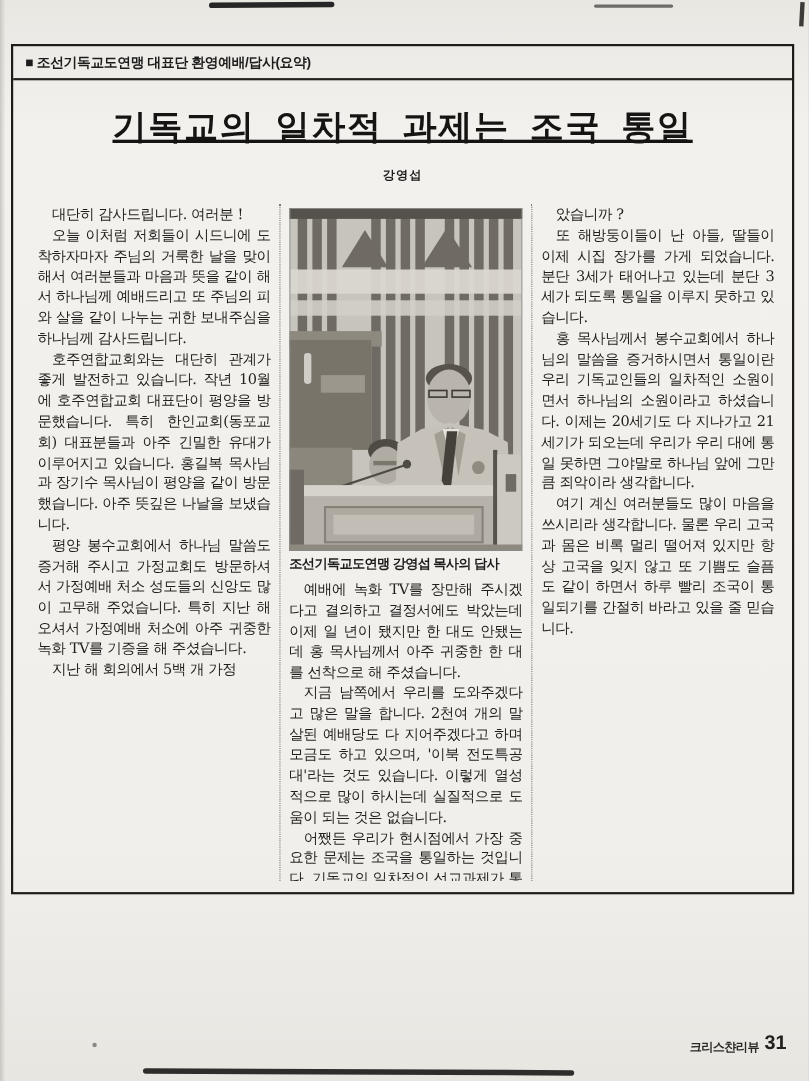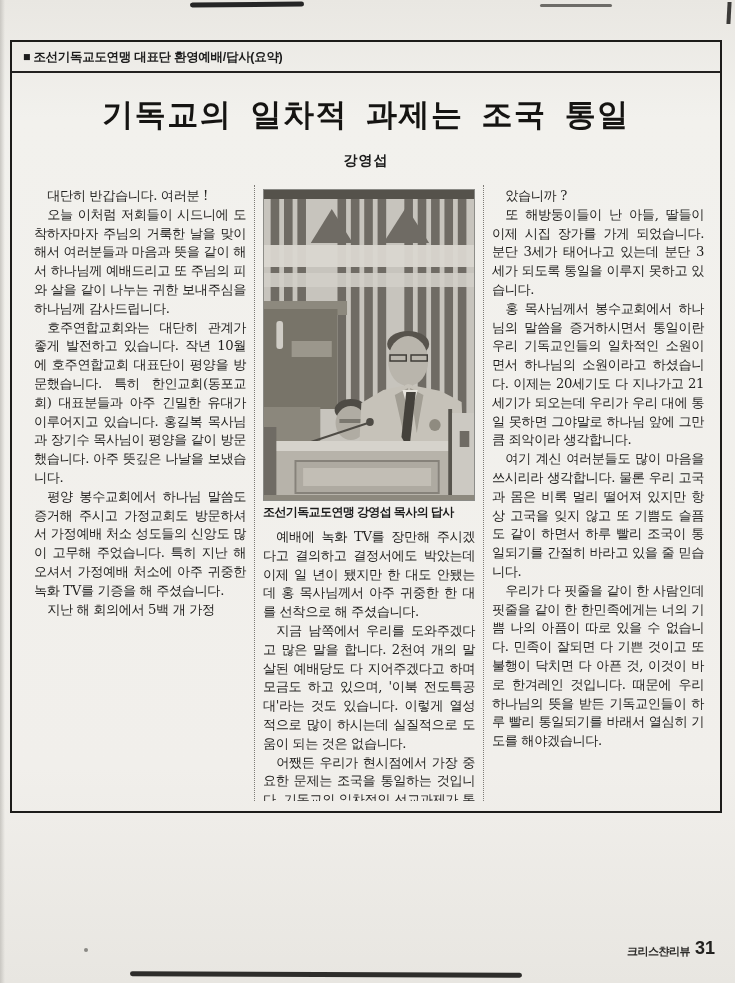--- a/index.html
+++ b/index.html
@@ -33,21 +33,21 @@
     font-size:12.5px; font-weight:bold; letter-spacing:-0.3px;
     white-space:nowrap; overflow:hidden;
   }
   .title {
     margin-top:21px; text-align:center;
     font-size:31px; font-weight:800; letter-spacing:1.5px; word-spacing:8px;
     color:#151412;
   }
   .byline {
     margin-top:16px; text-align:center;
-    font-size:14px; font-weight:bold; letter-spacing:1px;
+    font-size:11px; font-weight:bold; letter-spacing:1px;
   }
   .cols {
     position:absolute; left:14px; right:8px; top:143px; bottom:10px;
     display:flex; overflow:hidden;
   }
   .col { flex:1 1 0; min-width:0; padding:2px 8px 0 8px; overflow:hidden; }
   .col + .col { border-left:1px dotted #7d7b76; }
   .col p {
     margin:0; text-indent:1em; text-align:justify;
     font-size:13.2px; line-height:18.8px; letter-spacing:-0.4px;
@@ -77,28 +77,28 @@
   <div class="scan-top-2"></div>
   <div class="scan-top-corner"></div>
   <div class="scan-bottom"></div>
   <div class="scan-left-edge"></div>
   <div class="scan-dot"></div>
 
   <div class="article-box">
 
     <div class="kicker">■ 조선기독교도연맹 대표단 환영예배/답사(요약)</div>
 
-    <h1 class="title" style="margin:21px 0 0 0;">기독교의 일차적 과제는 조국 통일</h1>
+    <h1 class="title" style="margin:21px 0 0 0;text-decoration:underline;">기독교의 일차적 과제는 조국 통일</h1>
 
     <div class="byline">강영섭</div>
 
     <div class="cols">
 
       <div class="col">
-          <p>대단히 반갑습니다. 여러분 !</p>
+          <p>대단히 감사드립니다. 여러분 !</p>
           <p>오늘 이처럼 저회들이 시드니에 도착하자마자 주님의 거룩한 날을 맞이해서 여러분들과 마음과 뜻을 같이 해서 하나님께 예배드리고 또 주님의 피와 살을 같이 나누는 귀한 보내주심을 하나님께 감사드립니다.</p>
           <p>호주연합교회와는 대단히 관계가 좋게 발전하고 있습니다. 작년 10월에 호주연합교회 대표단이 평양을 방문했습니다. 특히 한인교회(동포교회) 대표분들과 아주 긴밀한 유대가 이루어지고 있습니다. 홍길복 목사님과 장기수 목사님이 평양을 같이 방문했습니다. 아주 뜻깊은 나날을 보냈습니다.</p>
           <p>평양 봉수교회에서 하나님 말씀도 증거해 주시고 가정교회도 방문하셔서 가정예배 처소 성도들의 신앙도 많이 고무해 주었습니다. 특히 지난 해 오셔서 가정예배 처소에 아주 귀중한 녹화 TV를 기증을 해 주셨습니다.</p>
           <p>지난 해 회의에서 5백 개 가정</p>
         </div>
 
       <div class="col">
         <div class="photo-wrap">
           <svg viewBox="0 0 222 312" preserveAspectRatio="none">
             <rect x="0" y="0" width="222" height="312" fill="#c7c4bd"></rect>
@@ -169,21 +169,20 @@
             <p>어쨌든 우리가 현시점에서 가장 중요한 문제는 조국을 통일하는 것입니다. 기독교의 일차적인 선교과제가 통일이라고 생각합니다. 지금 분단된지 53년이 되지 않았습니까. 제가 해방될 때 15살이었는데 이제 거의 70이 가까워 오고 있습니다. 45년에 태어난 해방둥이들이 다 50고개를 넘지 않</p>
           </div>
       </div>
 
       <div class="col">
         <div>
             <p>았습니까 ?</p>
             <p>또 해방둥이들이 난 아들, 딸들이 이제 시집 장가를 가게 되었습니다. 분단 3세가 태어나고 있는데 분단 3세가 되도록 통일을 이루지 못하고 있습니다.</p>
             <p>홍 목사님께서 봉수교회에서 하나님의 말씀을 증거하시면서 통일이란 우리 기독교인들의 일차적인 소원이면서 하나님의 소원이라고 하셨습니다. 이제는 20세기도 다 지나가고 21세기가 되오는데 우리가 우리 대에 통일 못하면 그야말로 하나님 앞에 그만큼 죄악이라 생각합니다.</p>
             <p>여기 계신 여러분들도 많이 마음을 쓰시리라 생각합니다. 물론 우리 고국과 몸은 비록 멀리 떨어져 있지만 항상 고국을 잊지 않고 또 기쁨도 슬픔도 같이 하면서 하루 빨리 조국이 통일되기를 간절히 바라고 있을 줄 믿습니다.</p>
-            <p>우리가 다 핏줄을 같이 한 사람인데 핏줄을 같이 한 한민족에게는 너의 기쁨 나의 아픔이 따로 있을 수 없습니다. 민족이 잘되면 다 기쁜 것이고 또 불행이 닥치면 다 아픈 것, 이것이 바로 한겨레인 것입니다. 때문에 우리 하나님의 뜻을 받든 기독교인들이 하루 빨리 통일되기를 바래서 열심히 기도를 해야겠습니다.</p>
           </div>
 
       </div>
 
     </div>
   </div>
 
   <div class="footer">
     <span class="mag">크리스챤리뷰</span>
     <span class="num">31</span>

